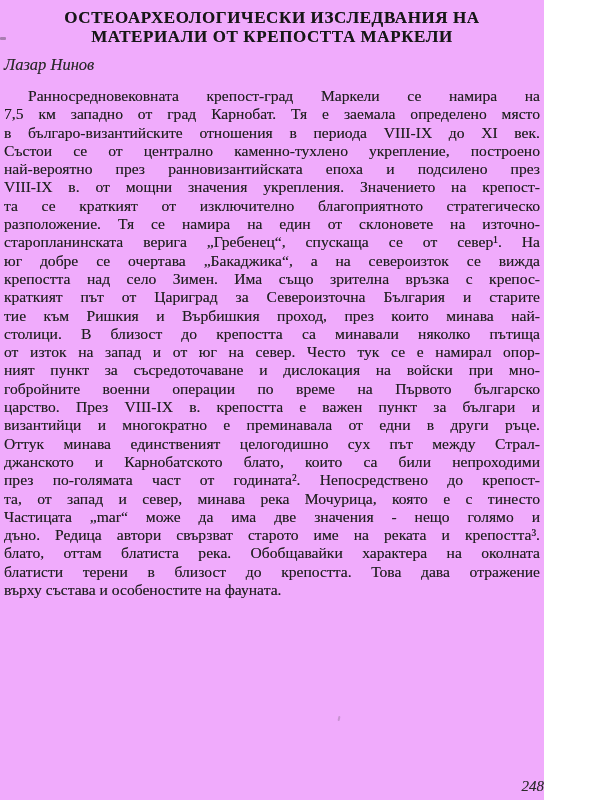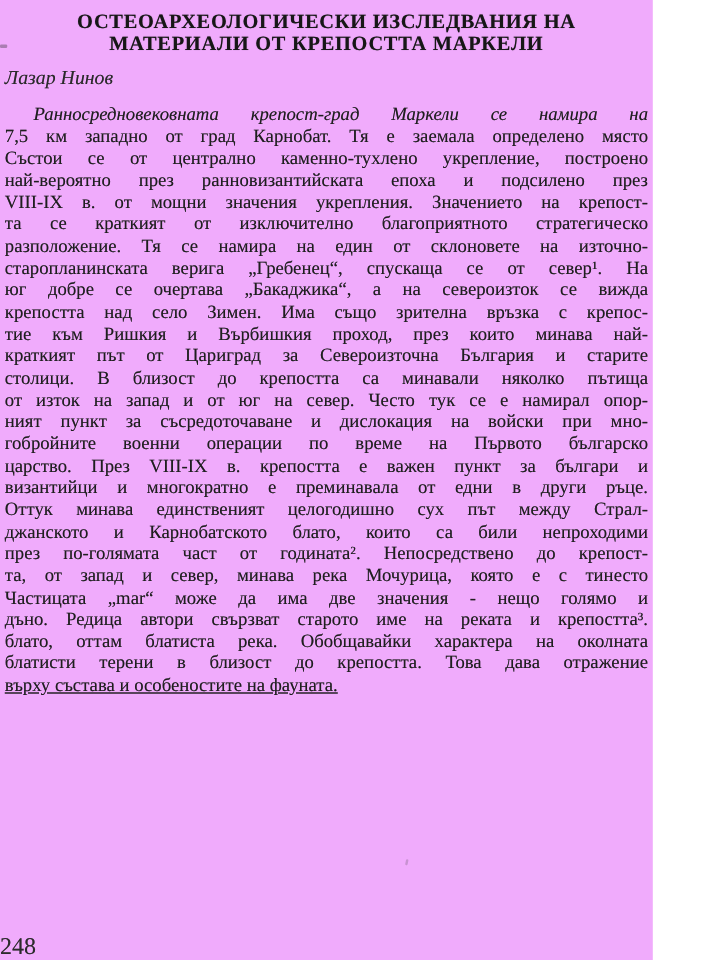--- a/index.html
+++ b/index.html
@@ -45,35 +45,34 @@
     color: #1f1f1f;
     text-shadow: 0 0 0.55px rgba(25,25,25,0.5);
   }
   .line {
     text-align: justify;
     text-align-last: justify;
     white-space: normal;
   }
   .line.first {
     text-indent: 24px;
-    font-style: italic;
   }
   .line.last {
     text-align-last: left;
-    text-decoration: underline;
   }
   .page-number {
     position: absolute;
     left: 0;
     top: 778px;
     width: 100%;
-    text-align: left;
-    font-size: 20px;
+    text-align: right;
+    font-size: 15px;
     color: #2b2b2b;
     text-shadow: 0 0 0.5px rgba(30,30,30,0.4);
+    font-style: italic;
   }
   
   .artifact-edge-mark {
     position: absolute;
     left: 0px;
     top: 37px;
     width: 6px;
     height: 3px;
     background: rgba(40,40,40,0.35);
     border-radius: 1px;
@@ -97,30 +96,31 @@
   <h1 class="title">
     <span>ОСТЕОАРХЕОЛОГИЧЕСКИ ИЗСЛЕДВАНИЯ НА</span><br>
     <span>МАТЕРИАЛИ ОТ КРЕПОСТТА МАРКЕЛИ</span>
   </h1>
 
   <div class="author">Лазар Нинов</div>
 
   <div class="body-text">
       <div class="line first">Ранносредновековната крепост-град Маркели се намира на</div>
       <div class="line">7,5 км западно от град Карнобат. Тя е заемала определено място</div>
+      <div class="line">в българо-византийските отношения в периода VIII-IX до XI век.</div>
       <div class="line">Състои се от централно каменно-тухлено укрепление, построено</div>
       <div class="line">най-вероятно през ранновизантийската епоха и подсилено през</div>
       <div class="line">VIII-IX в. от мощни значения укрепления. Значението на крепост-</div>
       <div class="line">та се краткият от изключително благоприятното стратегическо</div>
       <div class="line">разположение. Тя се намира на един от склоновете на източно-</div>
       <div class="line">старопланинската верига „Гребенец“, спускаща се от север¹. На</div>
       <div class="line">юг добре се очертава „Бакаджика“, а на североизток се вижда</div>
       <div class="line">крепостта над село Зимен. Има също зрителна връзка с крепос-</div>
+      <div class="line">краткият път от Цариград за Североизточна България и старите</div>
       <div class="line">тие към Ришкия и Върбишкия проход, през които минава най-</div>
-      <div class="line">краткият път от Цариград за Североизточна България и старите</div>
       <div class="line">столици. В близост до крепостта са минавали няколко пътища</div>
       <div class="line">от изток на запад и от юг на север. Често тук се е намирал опор-</div>
       <div class="line">ният пункт за съсредоточаване и дислокация на войски при мно-</div>
       <div class="line">гобройните военни операции по време на Първото българско</div>
       <div class="line">царство. През VIII-IX в. крепостта е важен пункт за българи и</div>
       <div class="line">византийци и многократно е преминавала от едни в други ръце.</div>
       <div class="line">Оттук минава единственият целогодишно сух път между Страл-</div>
       <div class="line">джанското и Карнобатското блато, които са били непроходими</div>
       <div class="line">през по-голямата част от годината². Непосредствено до крепост-</div>
       <div class="line">та, от запад и север, минава река Мочурица, която е с тинесто</div>

